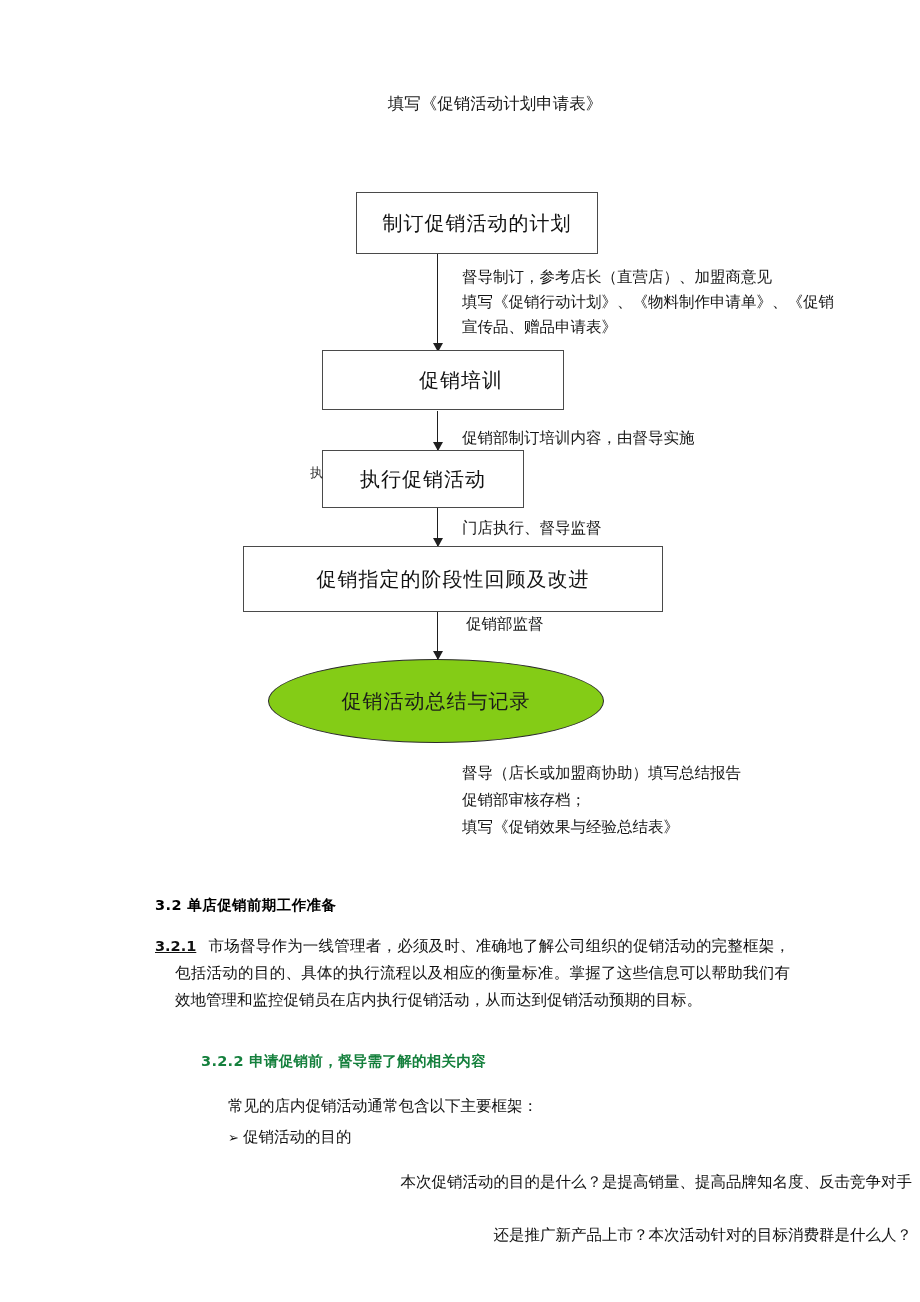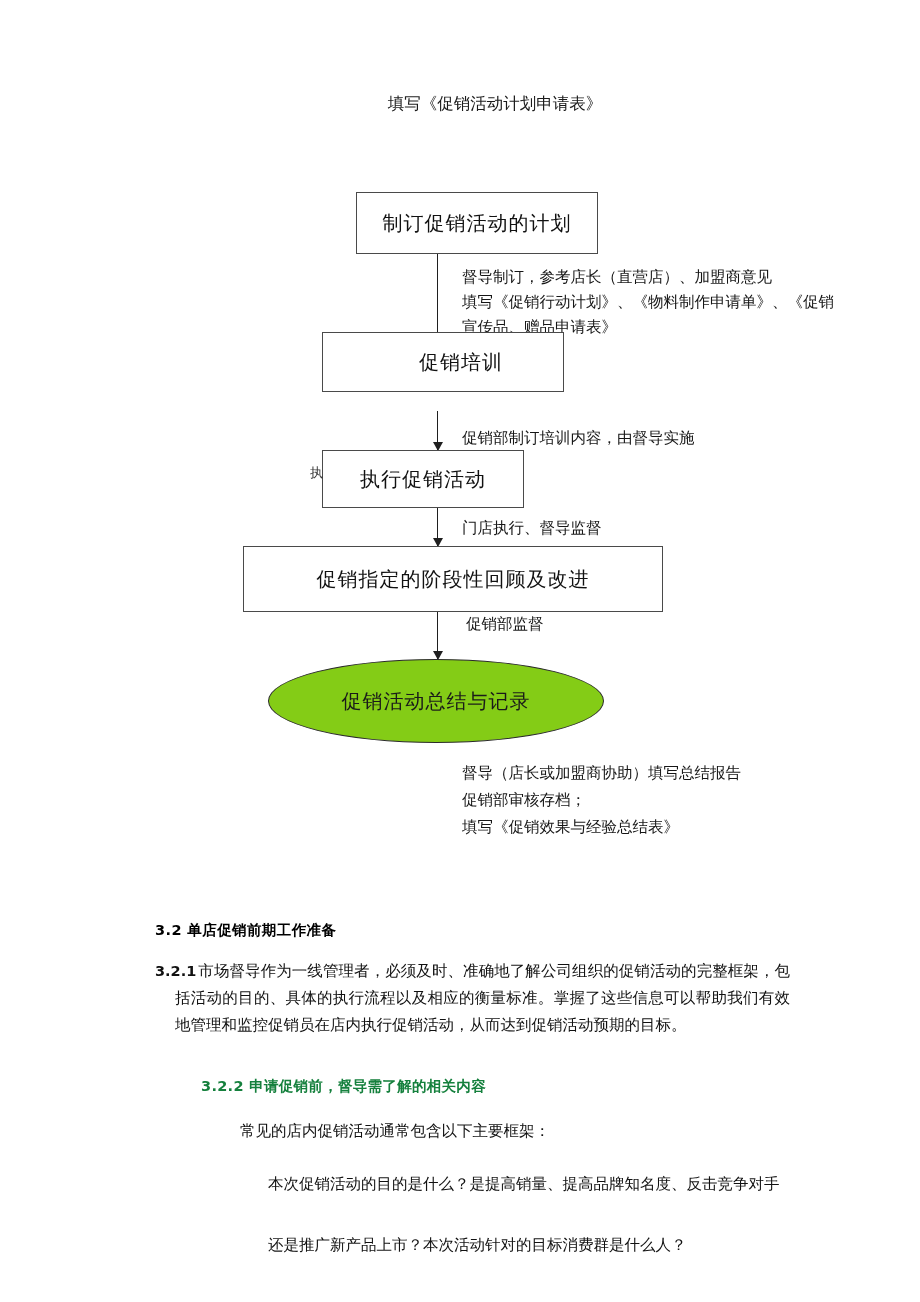--- a/index.html
+++ b/index.html
@@ -63,21 +63,21 @@
     display: flex;
     align-items: center;
     justify-content: center;
     font-size: 20px;
     letter-spacing: 1px;
     color: #111;
     z-index: 3;
   }
 
   .node-1 { left: 322px; top: 192px; width: 242px; height: 62px; margin-left: 34px; }
-  .node-2 { left: 322px; top: 332px; width: 242px; height: 60px; padding-left: 36px; }
+  .node-2 { left: 322px; top: 350px; width: 242px; height: 60px; padding-left: 36px; }
   .node-3 { left: 322px; top: 450px; width: 202px; height: 58px; }
   .node-4 { left: 243px; top: 546px; width: 420px; height: 66px; }
 
   .ellipse {
     position: absolute;
     left: 268px; top: 659px;
     width: 336px; height: 84px;
     border: 1.4px solid #2a2a2a;
     border-radius: 50%;
     background: #84cc16;
@@ -133,21 +133,21 @@
     z-index: 3;
     margin-left: 16px;
   }
   .ann-a { left: 446px; top: 265px; width: 420px; }
   .ann-b { left: 446px; top: 426px; }
   .ann-c { left: 446px; top: 516px; }
   .ann-d { left: 450px; top: 612px; }
   .ann-e { left: 446px; top: 760px; width: 400px; line-height: 27px; }
 
   
-  .content { position: absolute; left: 0; top: 905px; width: 920px; z-index: 2; }
+  .content { position: absolute; left: 0; top: 880px; width: 920px; z-index: 2; }
 
   .h2 {
     margin: 0;
     padding: 16px 0 0 155px;
     font-family: "DejaVu Sans", "Liberation Sans", sans-serif;
     font-size: 14.5px;
     font-weight: bold;
     letter-spacing: 0.4px;
     color: #000;
   }
@@ -158,61 +158,63 @@
     font-size: 15.5px;
     line-height: 27px;
     text-align: justify;
     text-indent: 0;
     color: #111;
   }
   .para .num {
     font-family: "DejaVu Sans", "Liberation Sans", sans-serif;
     font-weight: bold;
     font-size: 14.5px;
-    margin-right: 2px;
+    margin-right: 12px;
+    text-decoration: underline;
   }
   .para.hang { padding-left: 175px; text-indent: -20px; }
 
   .h3 {
     margin: 16px;
     padding: 22px 0 0 185px;
     font-family: "DejaVu Sans", "Liberation Sans", sans-serif;
     font-size: 14.5px;
     font-weight: bold;
     letter-spacing: 0.3px;
     color: #15803d;
   }
 
   .sub {
-    margin: 12px;
+    margin: 0;
     padding: 6px 0 0 228px;
     font-size: 15.5px;
     line-height: 27px;
     color: #111;
   }
 
   .bullet {
     margin: 0;
     padding: 4px 0 0 228px;
     font-size: 15.5px;
     line-height: 27px;
     color: #111;
   }
   .bullet .mark {
     font-family: "DejaVu Sans", sans-serif;
     font-size: 13px;
     margin-right: 4px;
   }
 
   .qline {
-    margin: 16px;
+    margin: 8px;
     padding: 10px 0 0 252px;
     font-size: 15.5px;
     line-height: 27px;
     color: #111;
+    text-align: right;
   }
   .qline.second { padding-top: 18px; }
 </style>
 </head>
 <body>
 
 <div class="page">
 
 
   <div class="flow">
@@ -252,19 +254,20 @@
   <div class="content">
 
     <p class="h2">3.2  单店促销前期工作准备</p>
 
     <p class="para hang"><span class="num">3.2.1</span><span>市场督导作为一线管理者，必须及时、准确地了解公司组织的促销活动的完整框架，包括活动的目的、具体的执行流程以及相应的衡量标准。掌握了这些信息可以帮助我们有效地管理和监控促销员在店内执行促销活动，从而达到促销活动预期的目标。</span></p>
 
     <p class="h3">3.2.2 申请促销前，督导需了解的相关内容</p>
 
     <p class="sub">常见的店内促销活动通常包含以下主要框架：</p>
 
+    <p class="bullet"><span class="mark">➢</span><span>促销活动的目的</span></p>
 
     <p class="qline">本次促销活动的目的是什么？是提高销量、提高品牌知名度、反击竞争对手</p>
 
     <p class="qline second">还是推广新产品上市？本次活动针对的目标消费群是什么人？</p>
   </div>
 
 </div>
 
 </body></html>

